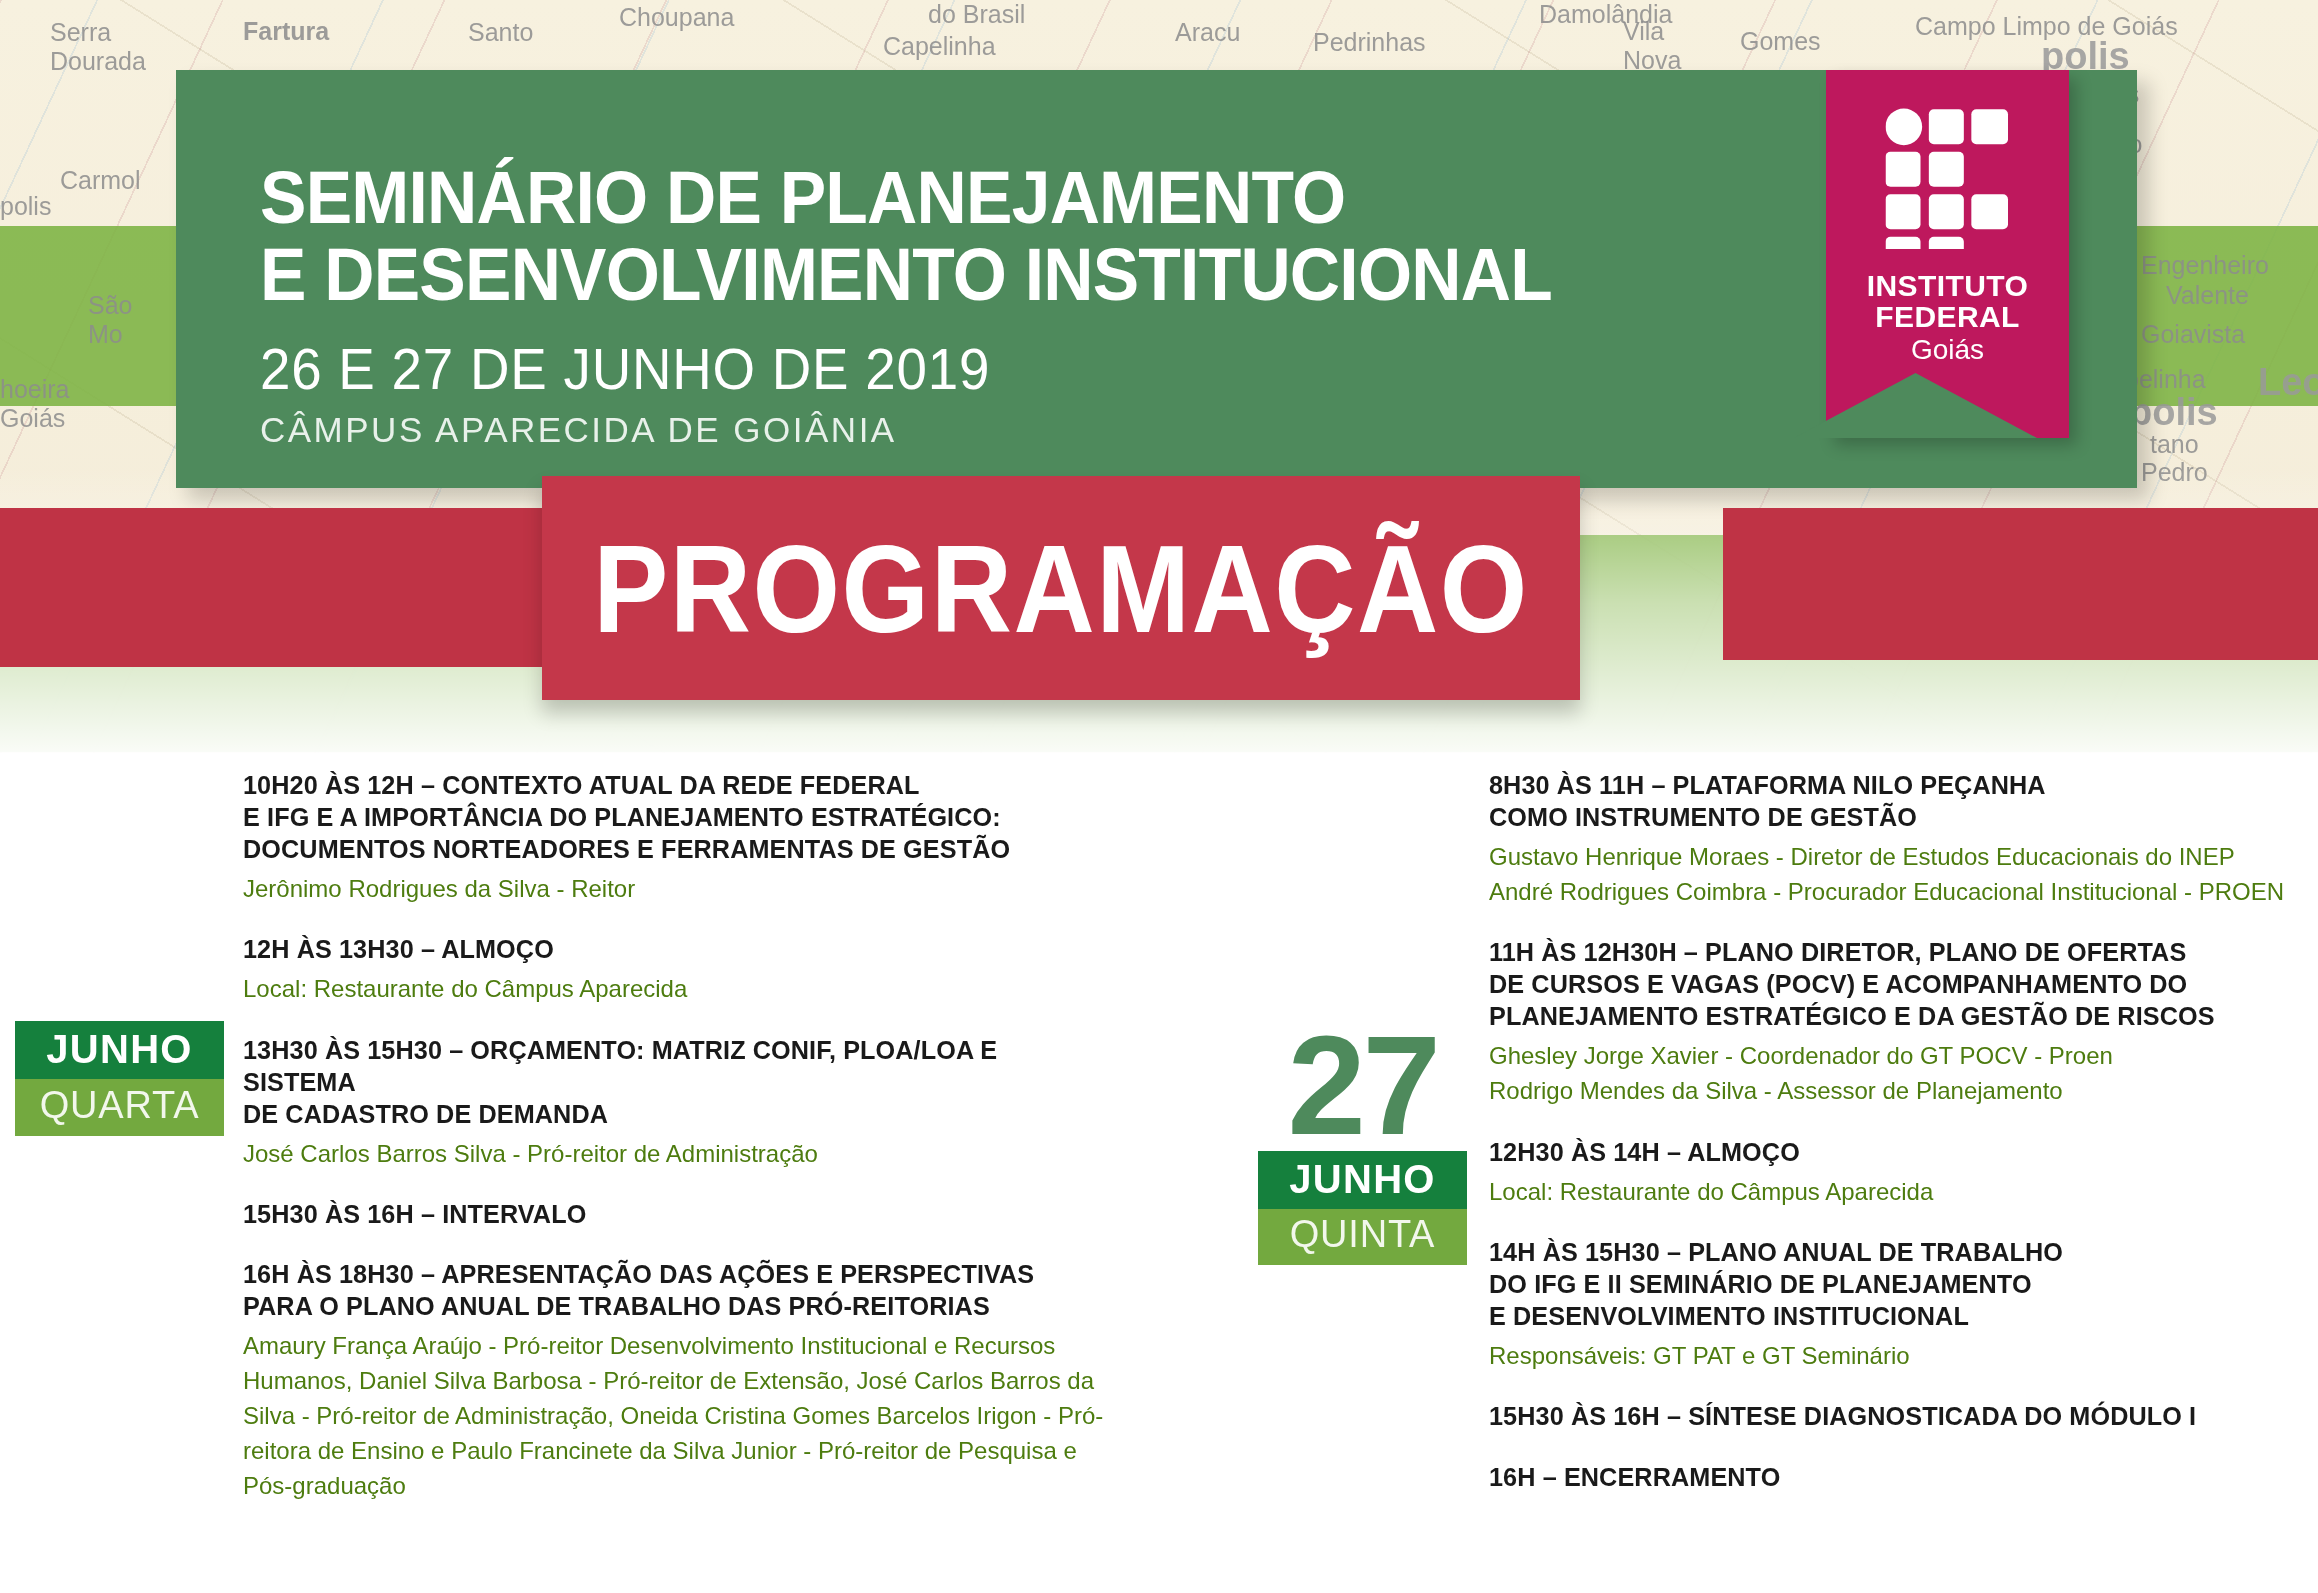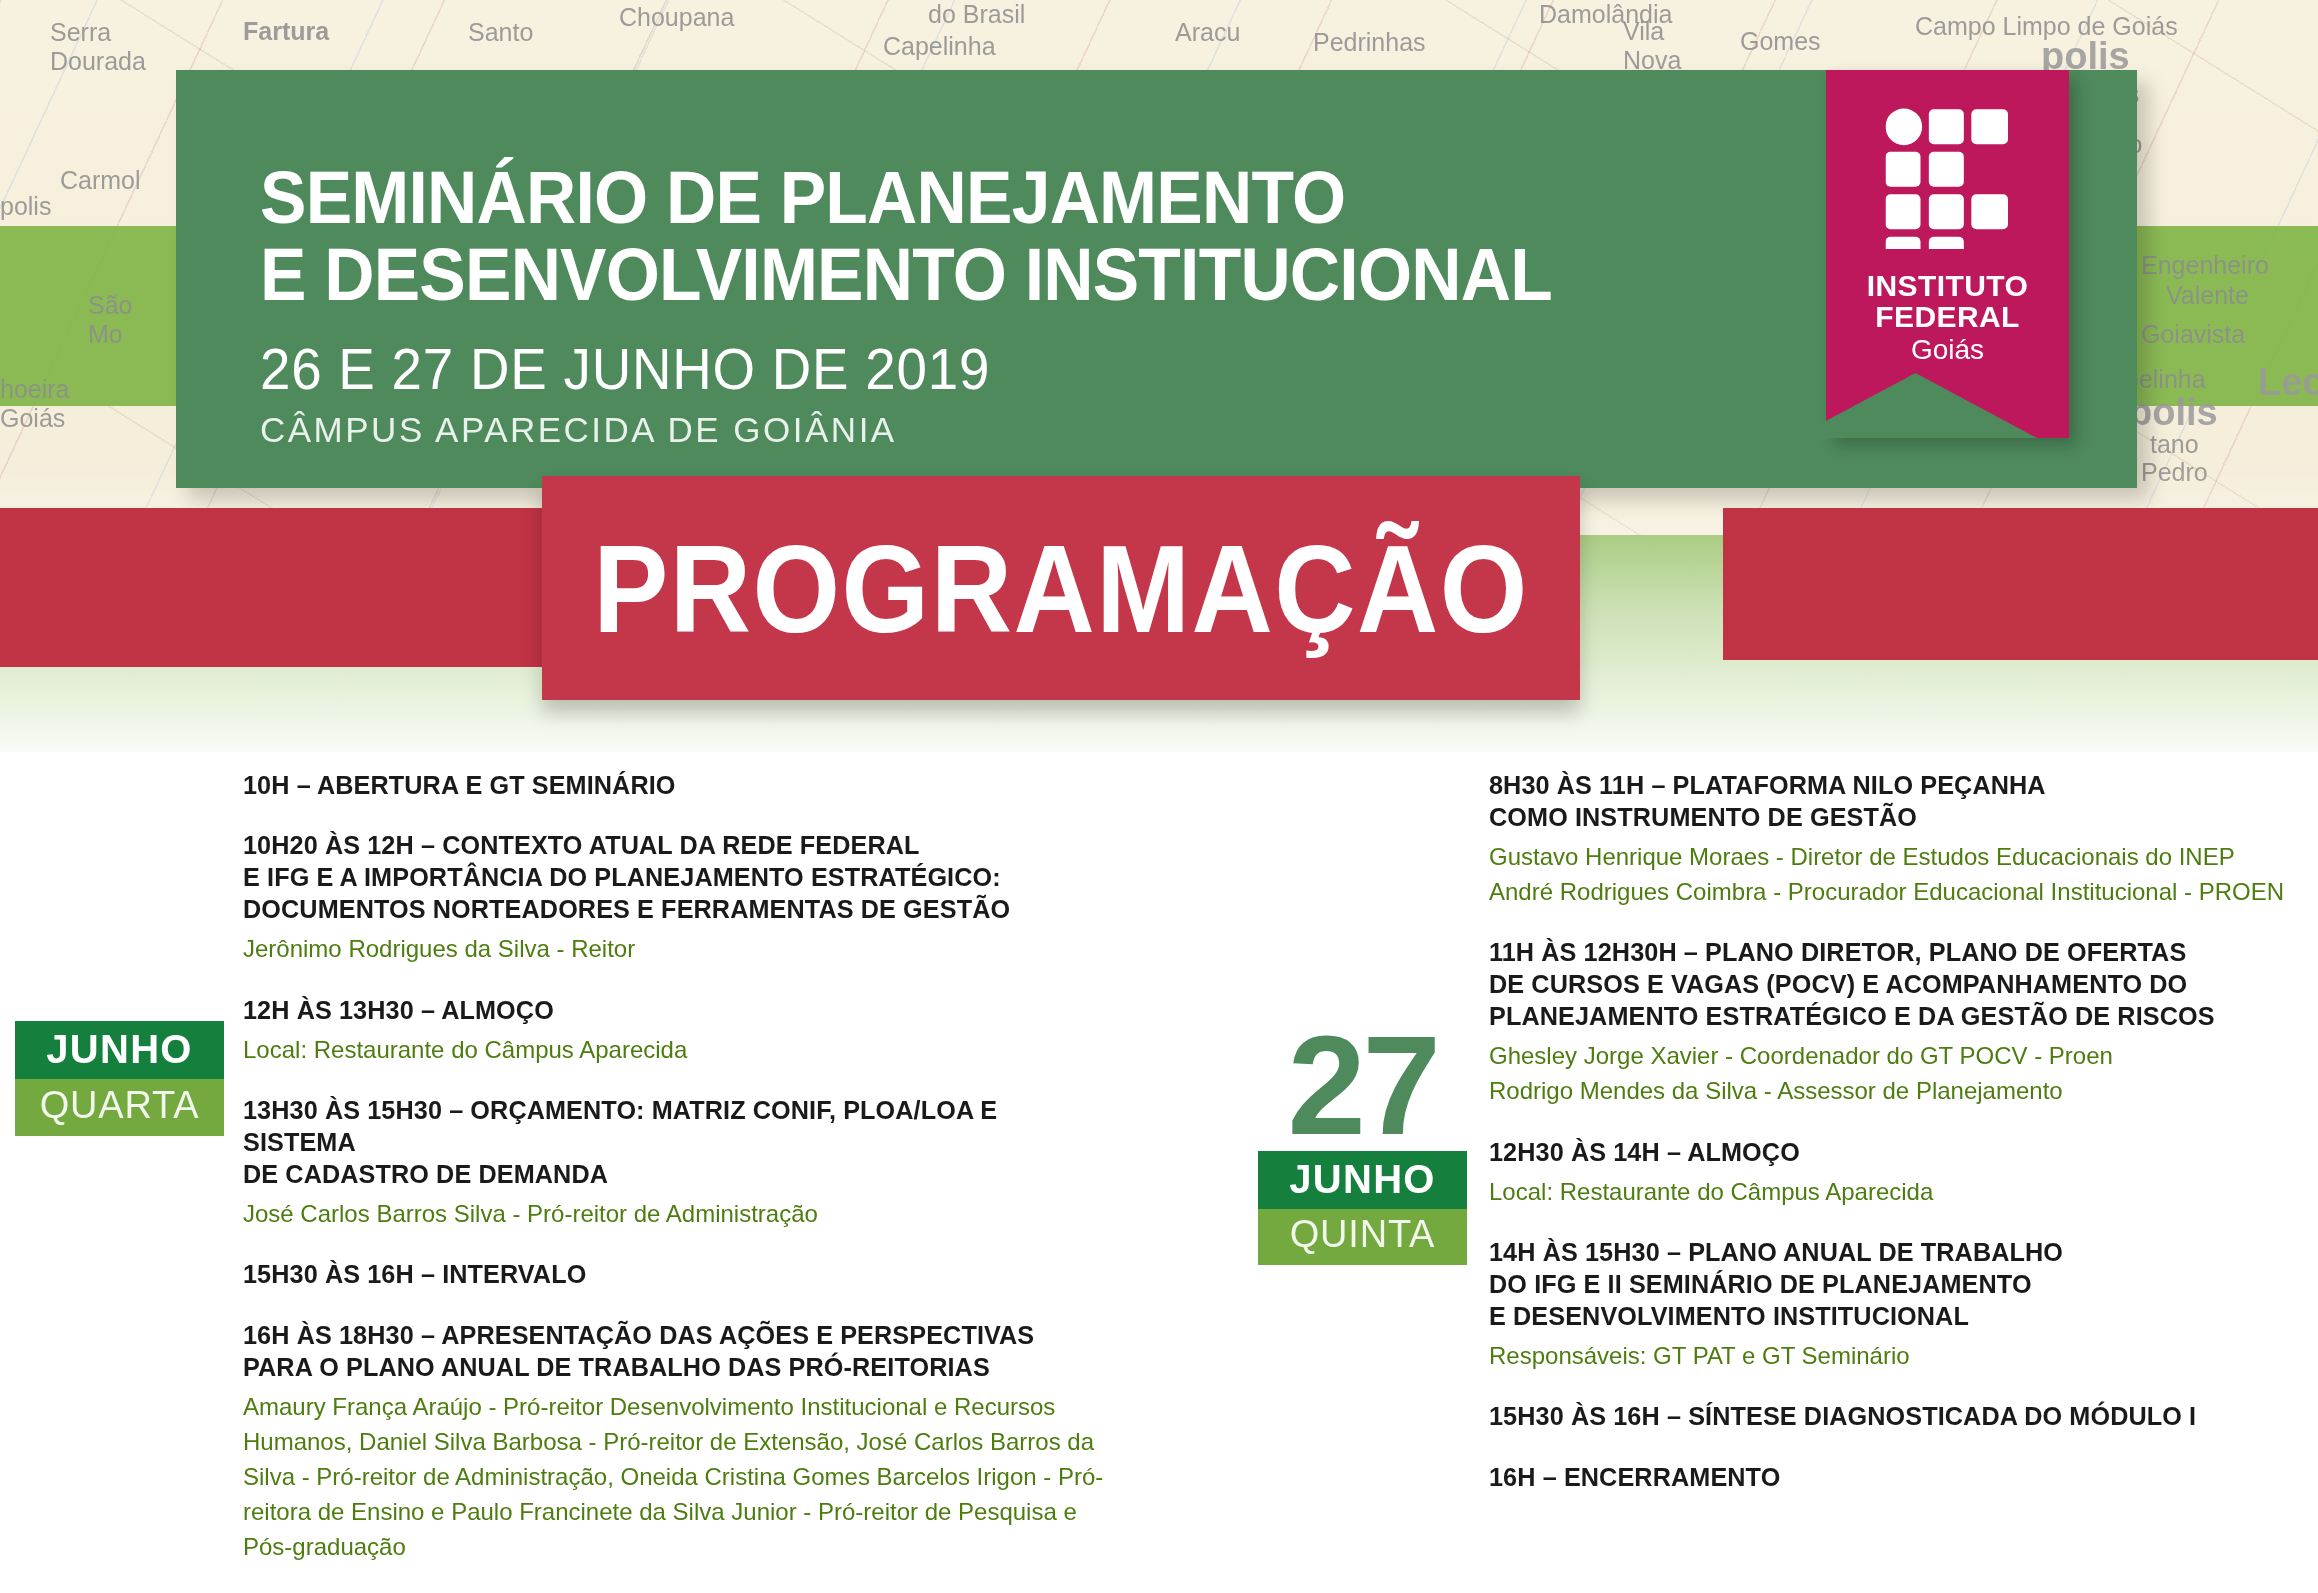--- a/index.html
+++ b/index.html
@@ -239,25 +239,20 @@
 
   <div class="day-badge" id="day-badge-1">
     <div class="day-num">27</div>
     <div class="day-month">JUNHO</div>
     <div class="day-weekday">QUINTA</div>
   </div>
 
   <div class="items" id="items-0">
       <div class="item">
         <div class="item-title">
-          <div>10H – ABERTURA E GT SEMINÁRIO</div>
-        </div>
-      </div>
-      <div class="item">
-        <div class="item-title">
           <div>10H20 ÀS 12H – CONTEXTO ATUAL DA REDE FEDERAL</div>
           <div>E IFG E A IMPORTÂNCIA DO PLANEJAMENTO ESTRATÉGICO:</div>
           <div>DOCUMENTOS NORTEADORES E FERRAMENTAS DE GESTÃO</div>
         </div>
         <div class="item-sub">
           <div>Jerônimo Rodrigues da Silva - Reitor</div>
         </div>
       </div>
       <div class="item">
         <div class="item-title">

